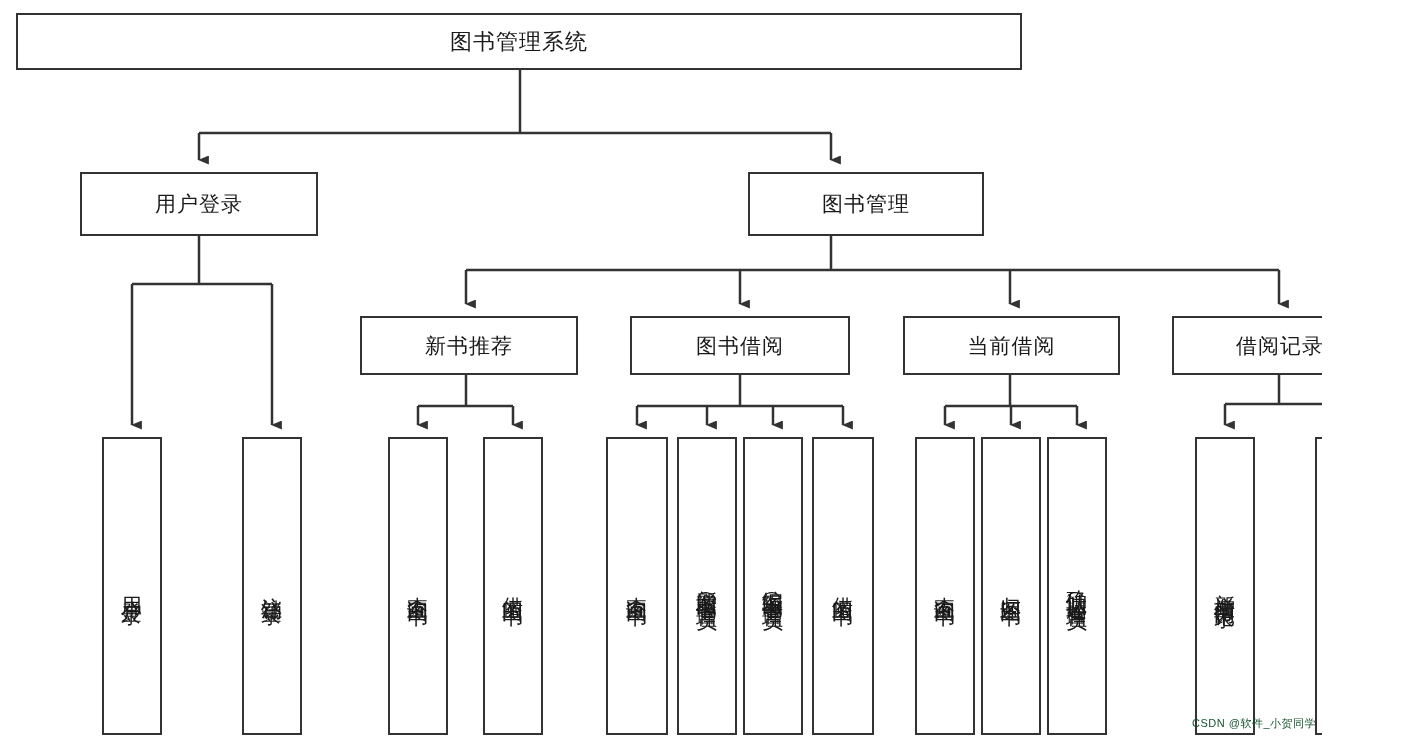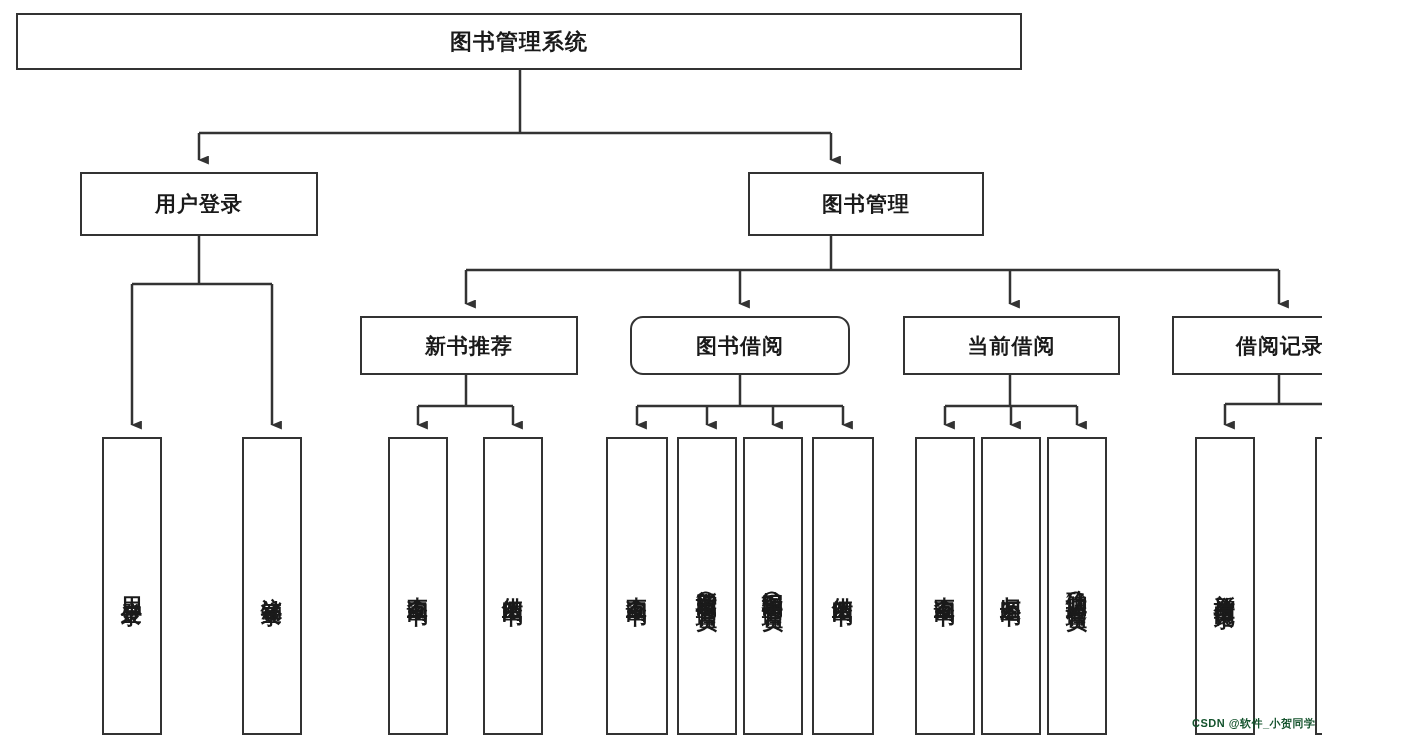--- a/index.html
+++ b/index.html
@@ -9,21 +9,20 @@
   }
   body {
     font-family: "Liberation Sans", "DejaVu Sans", sans-serif;
   }
   #canvas {
     position: relative;
     width: 1322px;
     height: 747px;
     background: #ffffff;
     overflow: hidden;
-    font-weight: bold;
   }
   svg#wires {
     position: absolute;
     left: 0;
     top: 0;
     width: 1405px;
     height: 747px;
     pointer-events: none;
   }
   .node {
@@ -125,21 +124,21 @@
   <div class="node h-text" style="left:80px; top:172px; width:238px; height:64px;">
     <span class="label">用户登录</span>
   </div>
   <div class="node h-text" style="left:712px; top:172px; width:236px; height:64px;margin-left:36px;">
     <span class="label">图书管理</span>
   </div>
 
   <div class="node h-text" style="left:360px; top:316px; width:218px; height:59px;">
     <span class="label">新书推荐</span>
   </div>
-  <div class="node h-text" style="left:630px; top:316px; width:220px; height:59px;border-radius:13px;">
+  <div class="node h-text" style="left:630px; top:316px; width:220px; height:59px;">
     <span class="label">图书借阅</span>
   </div>
   <div class="node h-text" style="left:1172px; top:316px; width:216px; height:59px;">
     <span class="label">借阅记录</span>
   </div>
   <div class="node h-text" style="left:903px; top:316px; width:217px; height:59px;">
     <span class="label">当前借阅</span>
   </div>
 
   <div class="node v-text" style="left:102px; top:437px; width:60px; height:298px;">

